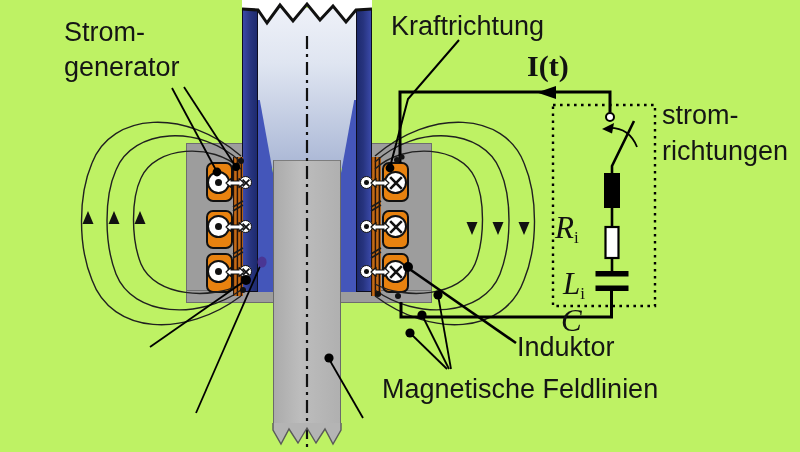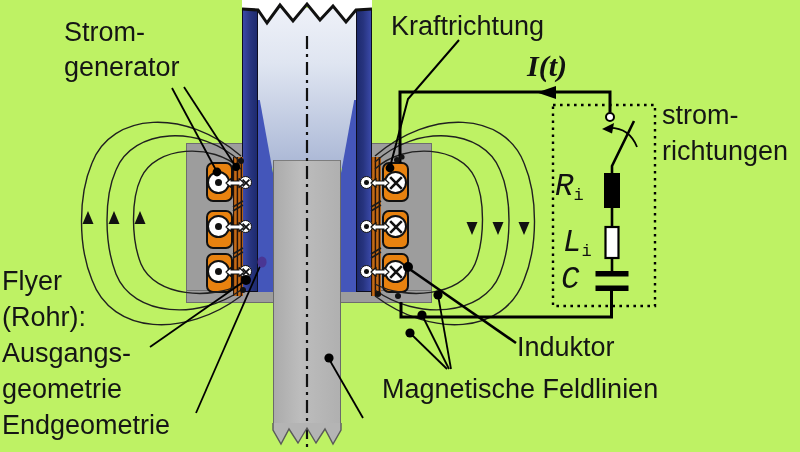--- a/index.html
+++ b/index.html
@@ -19,23 +19,23 @@
   .coil{background:#e8820f;border:2px solid #111;border-radius:7px;}
   .bundle{background:repeating-linear-gradient(90deg,#241208 0px,#241208 1.3px,#a85a12 1.3px,#c46b16 2.6px,#7a3c0c 3.9px);}
   .bigc{width:23px;height:23px;border:2.2px solid #111;border-radius:50%;background:#fff;}
   .bigc.dot::after{content:"";position:absolute;left:50%;top:50%;width:7px;height:7px;margin:-3.5px 0 0 -3.5px;
        border-radius:50%;background:#111;}
   .smallc{width:13px;height:13px;border:1.6px solid #111;border-radius:50%;background:#fff;}
   .smallc.dot::after{content:"";position:absolute;left:50%;top:50%;width:4.6px;height:4.6px;margin:-2.3px 0 0 -2.3px;
        border-radius:50%;background:#111;}
   
   .lbl{position:absolute;font-size:27px;line-height:1.3;color:#151515;white-space:nowrap;}
-  .ser{font-family:Liberation Mono, monospace;font-style:italic;font-size:31px;color:#111;}
+  .ser{font-family:Liberation Serif, serif;font-style:italic;font-size:31px;color:#111;margin-top:41px;}
   .ser sub{font-style:normal;font-size:17px;line-height:0;vertical-align:-5px;}
-  .cur{font-family:"Liberation Serif",serif;font-style:italic;font-weight:bold;font-size:30px;color:#111;}
+  .cur{font-family:"Liberation Serif",serif;font-weight:bold;font-size:30px;color:#111;}
   svg{position:absolute;left:0;top:0;pointer-events:none;}
 </style>
 </head>
 <body>
 
 <div class="diagram">
 
   <div class="abs housing" style="left:186px;top:143px;width:57px;height:160px;"></div>
   <div class="abs housing" style="left:371px;top:143px;width:61px;height:160px;"></div>
   <div class="abs housing" style="left:186px;top:290px;width:246px;height:13px;"></div>
@@ -196,21 +196,14 @@
   <div class="lbl cur" style="left:527px;top:46px;">I(t)</div>
   <div class="lbl" style="left:662px;top:98px;line-height:1.32;">
     <div>strom-</div>
     <div>richtungen</div>
   </div>
   <div class="lbl ser" style="left:555px;top:167px;"><span>R</span><sub>i</sub></div>
   <div class="lbl ser" style="left:563px;top:223px;"><span>L</span><sub>i</sub></div>
   <div class="lbl ser" style="left:561px;top:260px;">C</div>
   <div class="lbl" style="left:382px;top:372px;">Magnetische Feldlinien</div>
   <div class="lbl" style="left:517px;top:330px;">Induktor</div>
-  <div class="lbl" style="left:2px;top:263px;line-height:36px;">
-    <div>Flyer</div>
-    <div>(Rohr):</div>
-    <div>Ausgangs-</div>
-    <div>geometrie</div>
-    <div>Endgeometrie</div>
-  </div>
 
 </div>
 
 </body></html>

